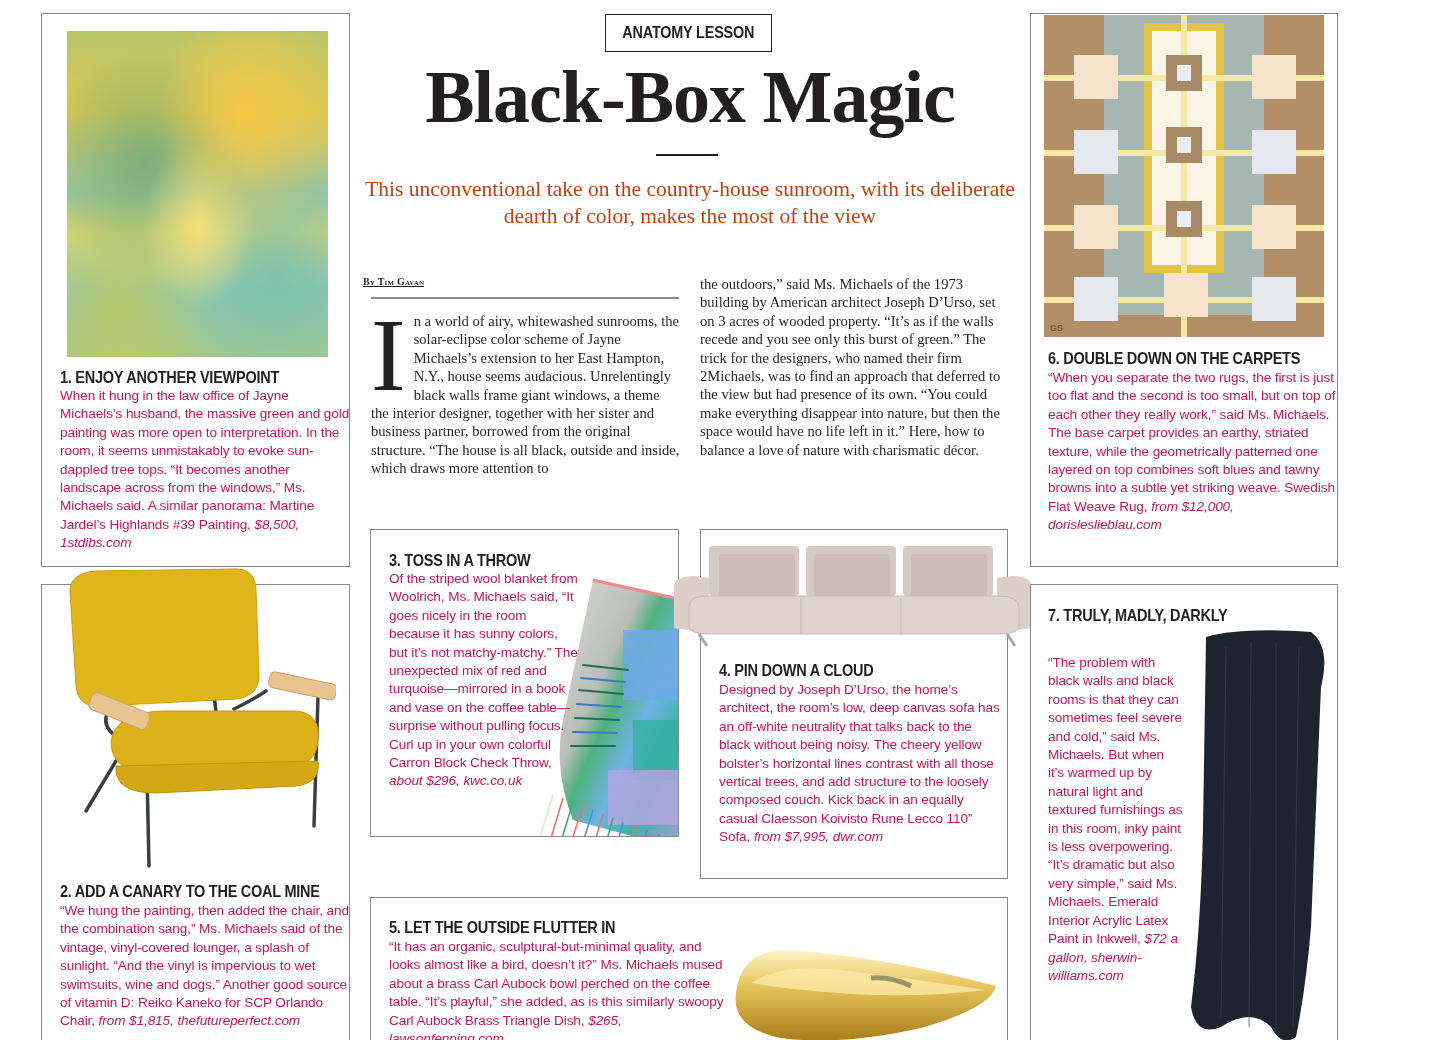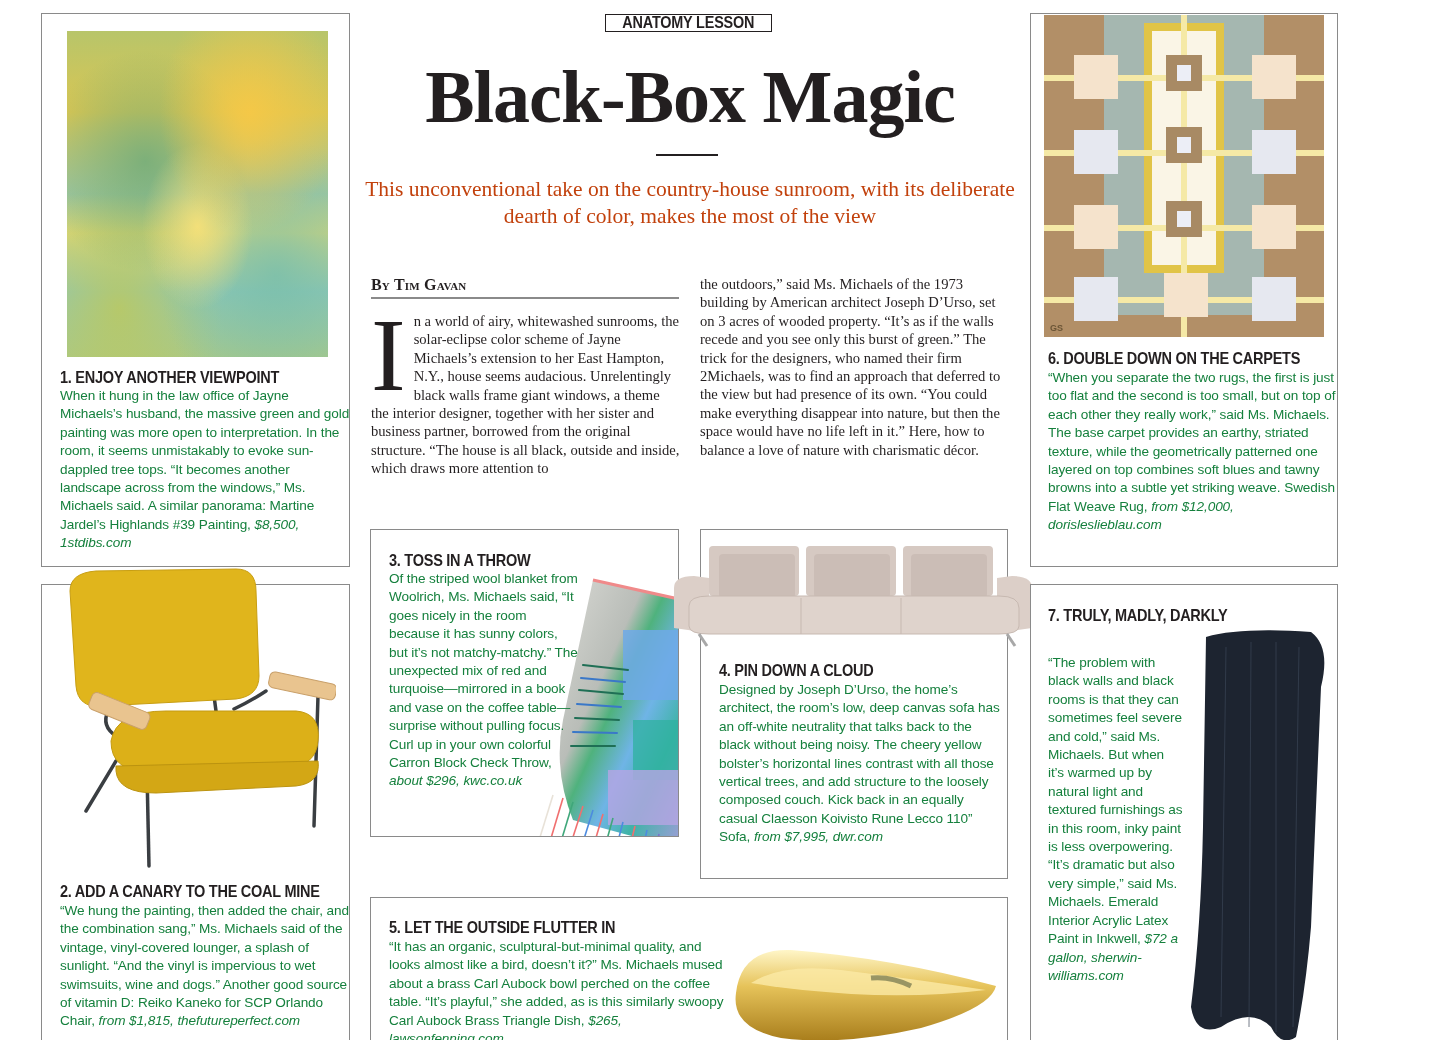--- a/index.html
+++ b/index.html
@@ -1,21 +1,21 @@
 <!DOCTYPE html>
 <html><head>
 <meta charset="utf-8">
 <style>
   * { box-sizing: border-box; margin: 0; padding: 0; }
   html, body { width: 1440px; height: 1040px; overflow: hidden; background: #ffffff; }
   body { position: relative; color: #231f20; font-family: "Liberation Sans", sans-serif; }
 
   .box { position: absolute; border: 1.5px solid #8a8a8a; background: #fff; overflow: hidden; }
   .hed { font-family: "Liberation Sans", sans-serif; font-weight: bold; font-size: 16.5px; letter-spacing: -0.3px; color: #231f20; line-height: 20px; transform: scaleX(0.88); transform-origin: left; white-space: nowrap; }
-  .body-sans { font-family: "Liberation Sans", sans-serif; font-size: 13.6px; line-height: 18.4px; color: #15803d; letter-spacing: -0.1px; }
+  .body-sans { font-family: "Liberation Sans", sans-serif; font-size: 13.6px; line-height: 18.4px; color: #be185d; letter-spacing: -0.1px; }
   .body-sans i { font-style: italic; }
 
   
   #box1 { left: 41px; top: 13px; width: 309px; height: 554px; }
   #painting { position: absolute; left: 25px; top: 17px; width: 261px; height: 326px;
     background:
       radial-gradient(ellipse at 70% 25%, rgba(247,200,70,0.9) 0%, rgba(247,200,70,0) 35%),
       radial-gradient(ellipse at 50% 60%, rgba(250,226,120,0.9) 0%, rgba(250,226,120,0) 30%),
       radial-gradient(ellipse at 30% 40%, rgba(110,170,120,0.8) 0%, rgba(110,170,120,0) 40%),
       radial-gradient(ellipse at 80% 75%, rgba(120,190,170,0.8) 0%, rgba(120,190,170,0) 40%),
@@ -25,28 +25,28 @@
   #box1 .hed { position: absolute; left: 18px; top: 353px; }
   #box1 .body-sans { position: absolute; left: 18px; top: 373px; width: 290px; }
 
   
   #box2 { left: 41px; top: 584px; width: 309px; height: 470px; overflow: visible; border-bottom: none; }
   #chair { position: absolute; left: 14px; top: -24px; width: 280px; height: 310px; }
   #box2 .hed { position: absolute; left: 18px; top: 296px; }
   #box2 .body-sans { position: absolute; left: 18px; top: 317px; width: 290px; }
 
   
-  #kicker { position: absolute; left: 605px; top: 14px; width: 167px; height: 18px; border: 1.5px solid #231f20; display: flex; align-items: center; justify-content: center; }
+  #kicker { position: absolute; left: 605px; top: 14px; width: 167px; height: 38px; border: 1.5px solid #231f20; display: flex; align-items: center; justify-content: center; }
   #kicker span { font-family: "Liberation Sans", sans-serif; font-weight: bold; font-size: 16px; letter-spacing: -0.2px; transform: scaleX(0.9); display: inline-block; }
   #title { position: absolute; left: 360px; top: 52px; width: 660px; text-align: center; font-family: "Liberation Serif", serif; font-size: 74px; line-height: 90px; letter-spacing: -1px; color: #231f20; }
   #rule { position: absolute; left: 656px; top: 154px; width: 62px; height: 1.5px; background: #231f20; }
   #dek { position: absolute; left: 360px; top: 176px; width: 660px; text-align: center; font-family: "Liberation Serif", serif; font-size: 21.5px; line-height: 27px; color: #c2410c; }
 
   
-  #byline { position: absolute; left: 371px; top: 276px; font-family: "Liberation Serif", serif; font-size: 16px; font-weight: bold; letter-spacing: 0.2px; font-variant: small-caps; }
+  #byline { position: absolute; left: 363px; top: 276px; font-family: "Liberation Serif", serif; font-size: 10px; font-weight: bold; letter-spacing: 0.2px; font-variant: small-caps; text-decoration: underline; }
   #byrule { position: absolute; left: 371px; top: 297px; width: 308px; height: 1.5px; background: #8a8a8a; }
   .serif-body { font-family: "Liberation Serif", serif; font-size: 14.6px; line-height: 18.4px; color: #231f20; }
   #col1 { position: absolute; left: 371px; top: 312px; width: 310px; }
   #dropcap { float: left; font-family: "Liberation Serif", serif; font-size: 104px; line-height: 80px; height: 82px; margin: 1px 8px 0 0; padding-top: 2px; color: #231f20; }
   #col2 { position: absolute; left: 700px; top: 275px; width: 312px; }
 
   
   #box3 { left: 370px; top: 529px; width: 309px; height: 308px; }
   #box3 .hed { position: absolute; left: 18px; top: 20px; }
   #box3 .body-sans { position: absolute; left: 18px; top: 40px; width: 190px; }

